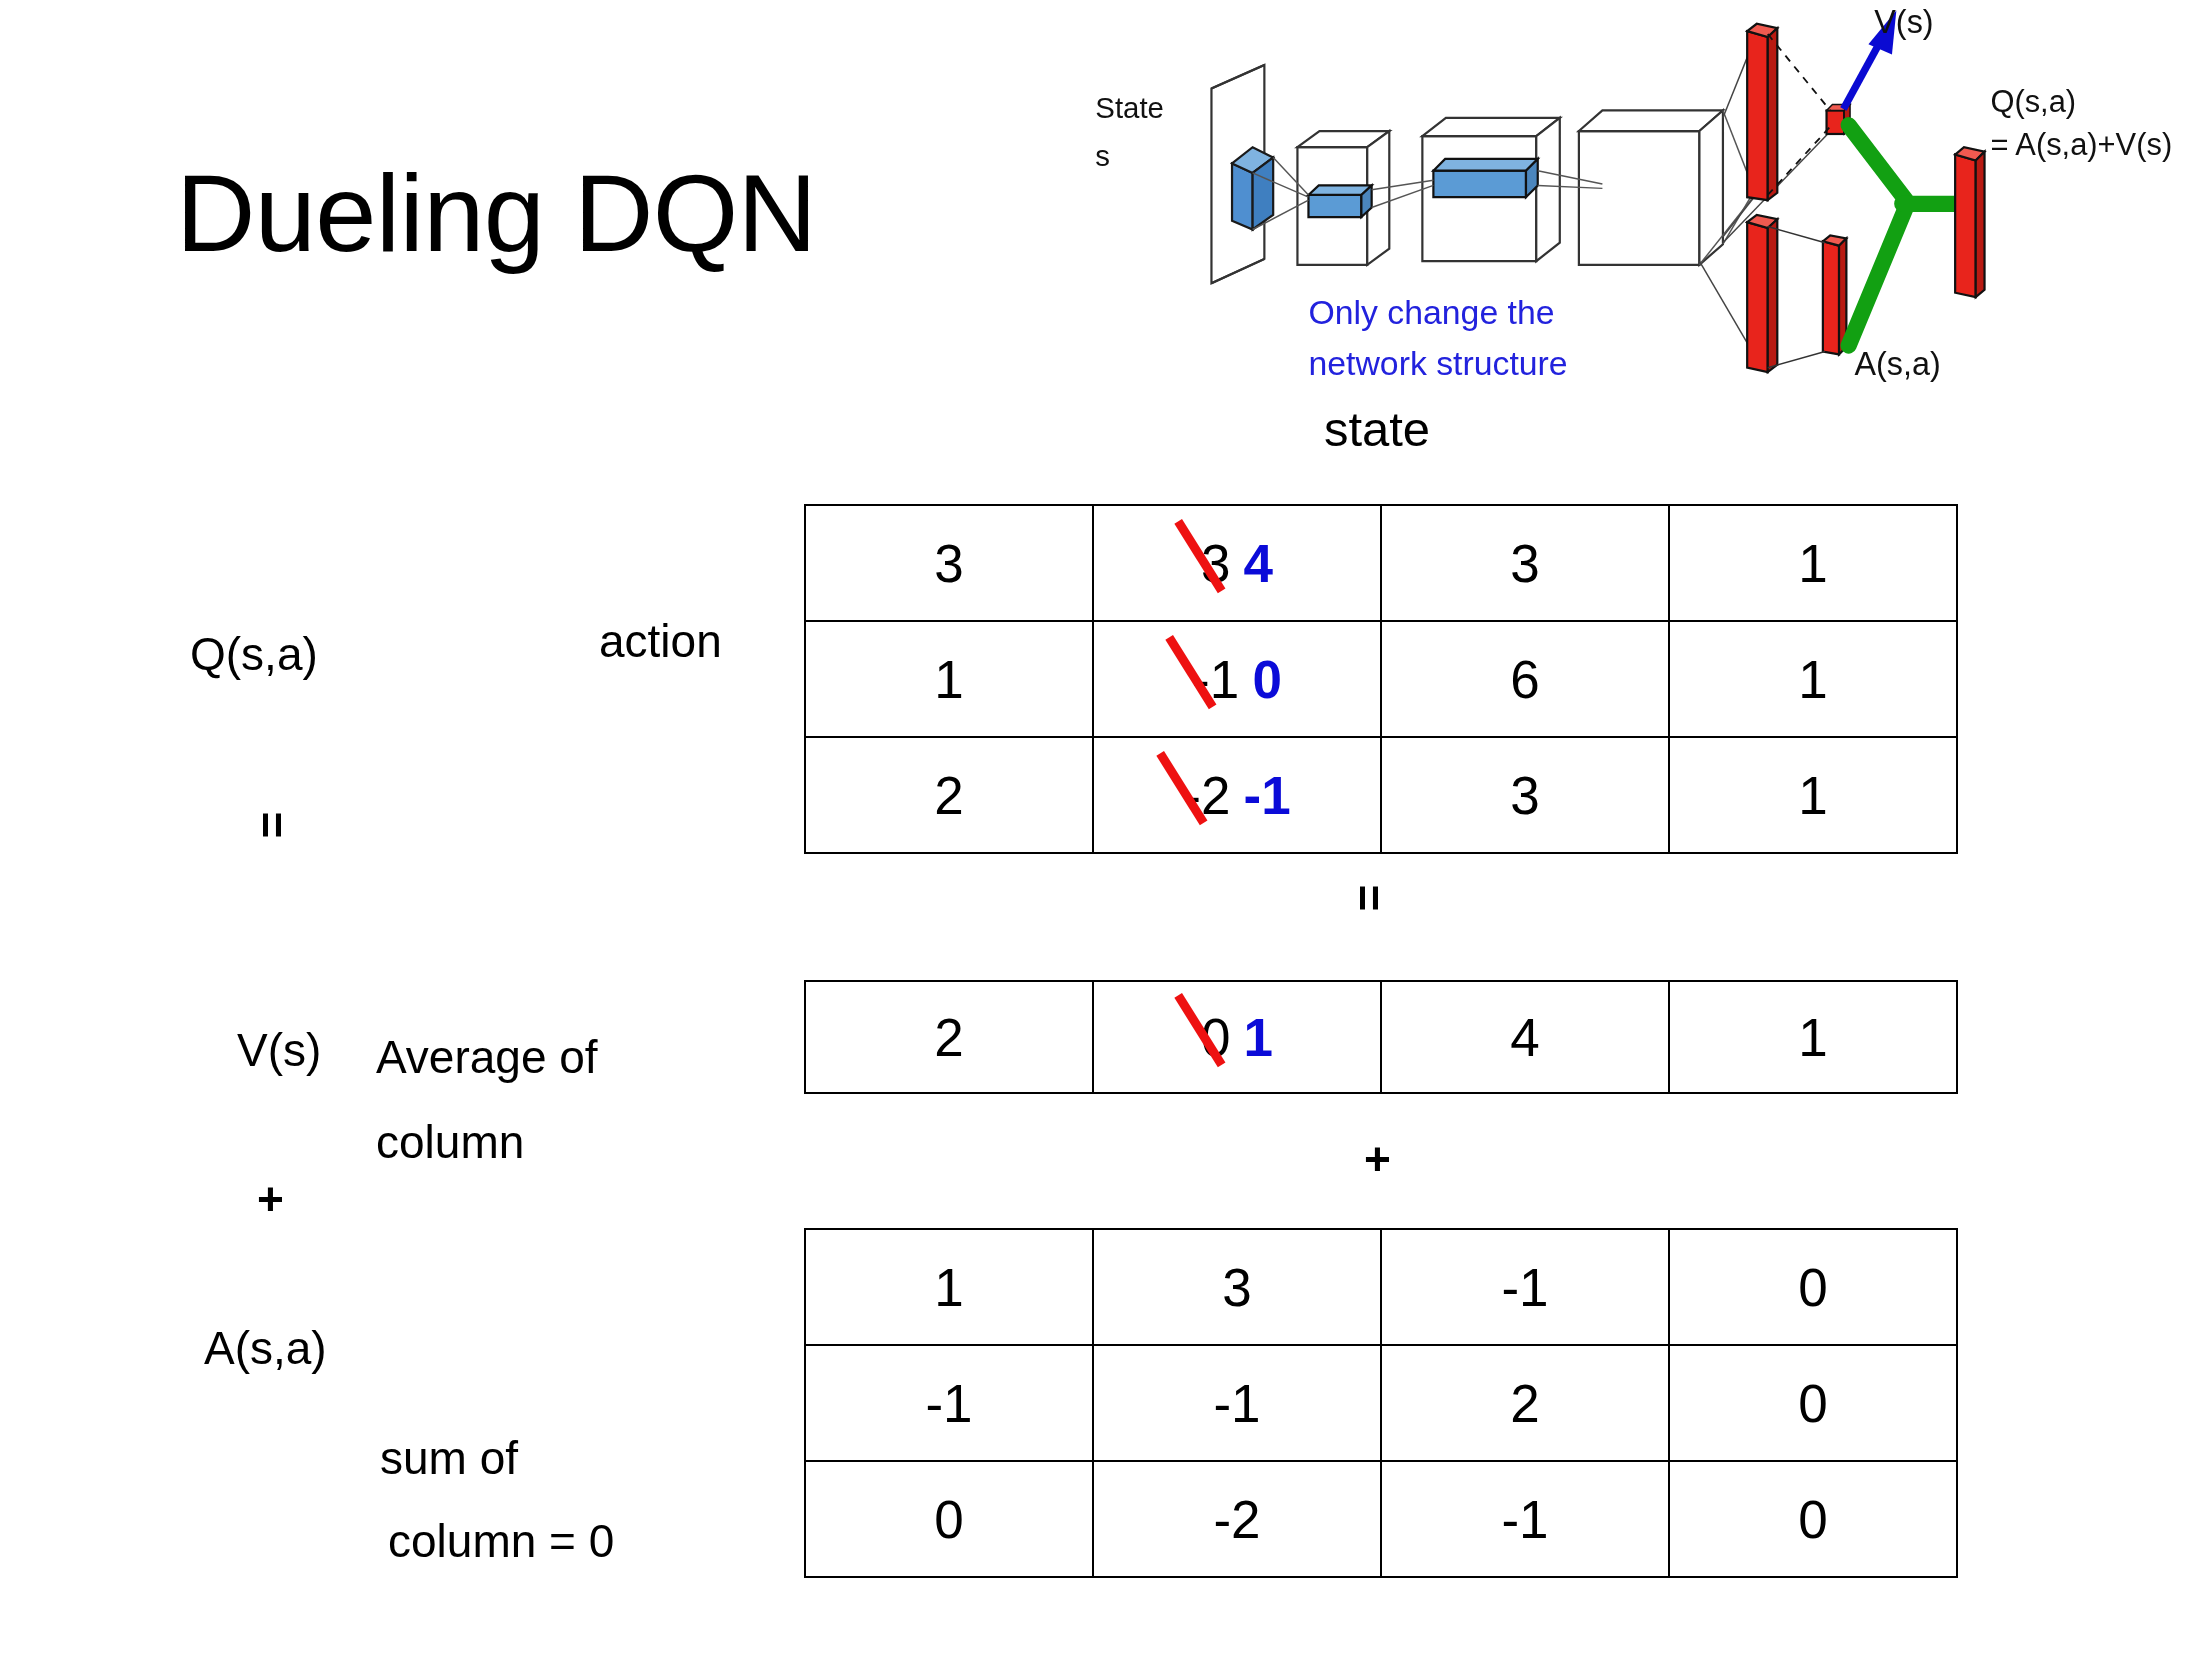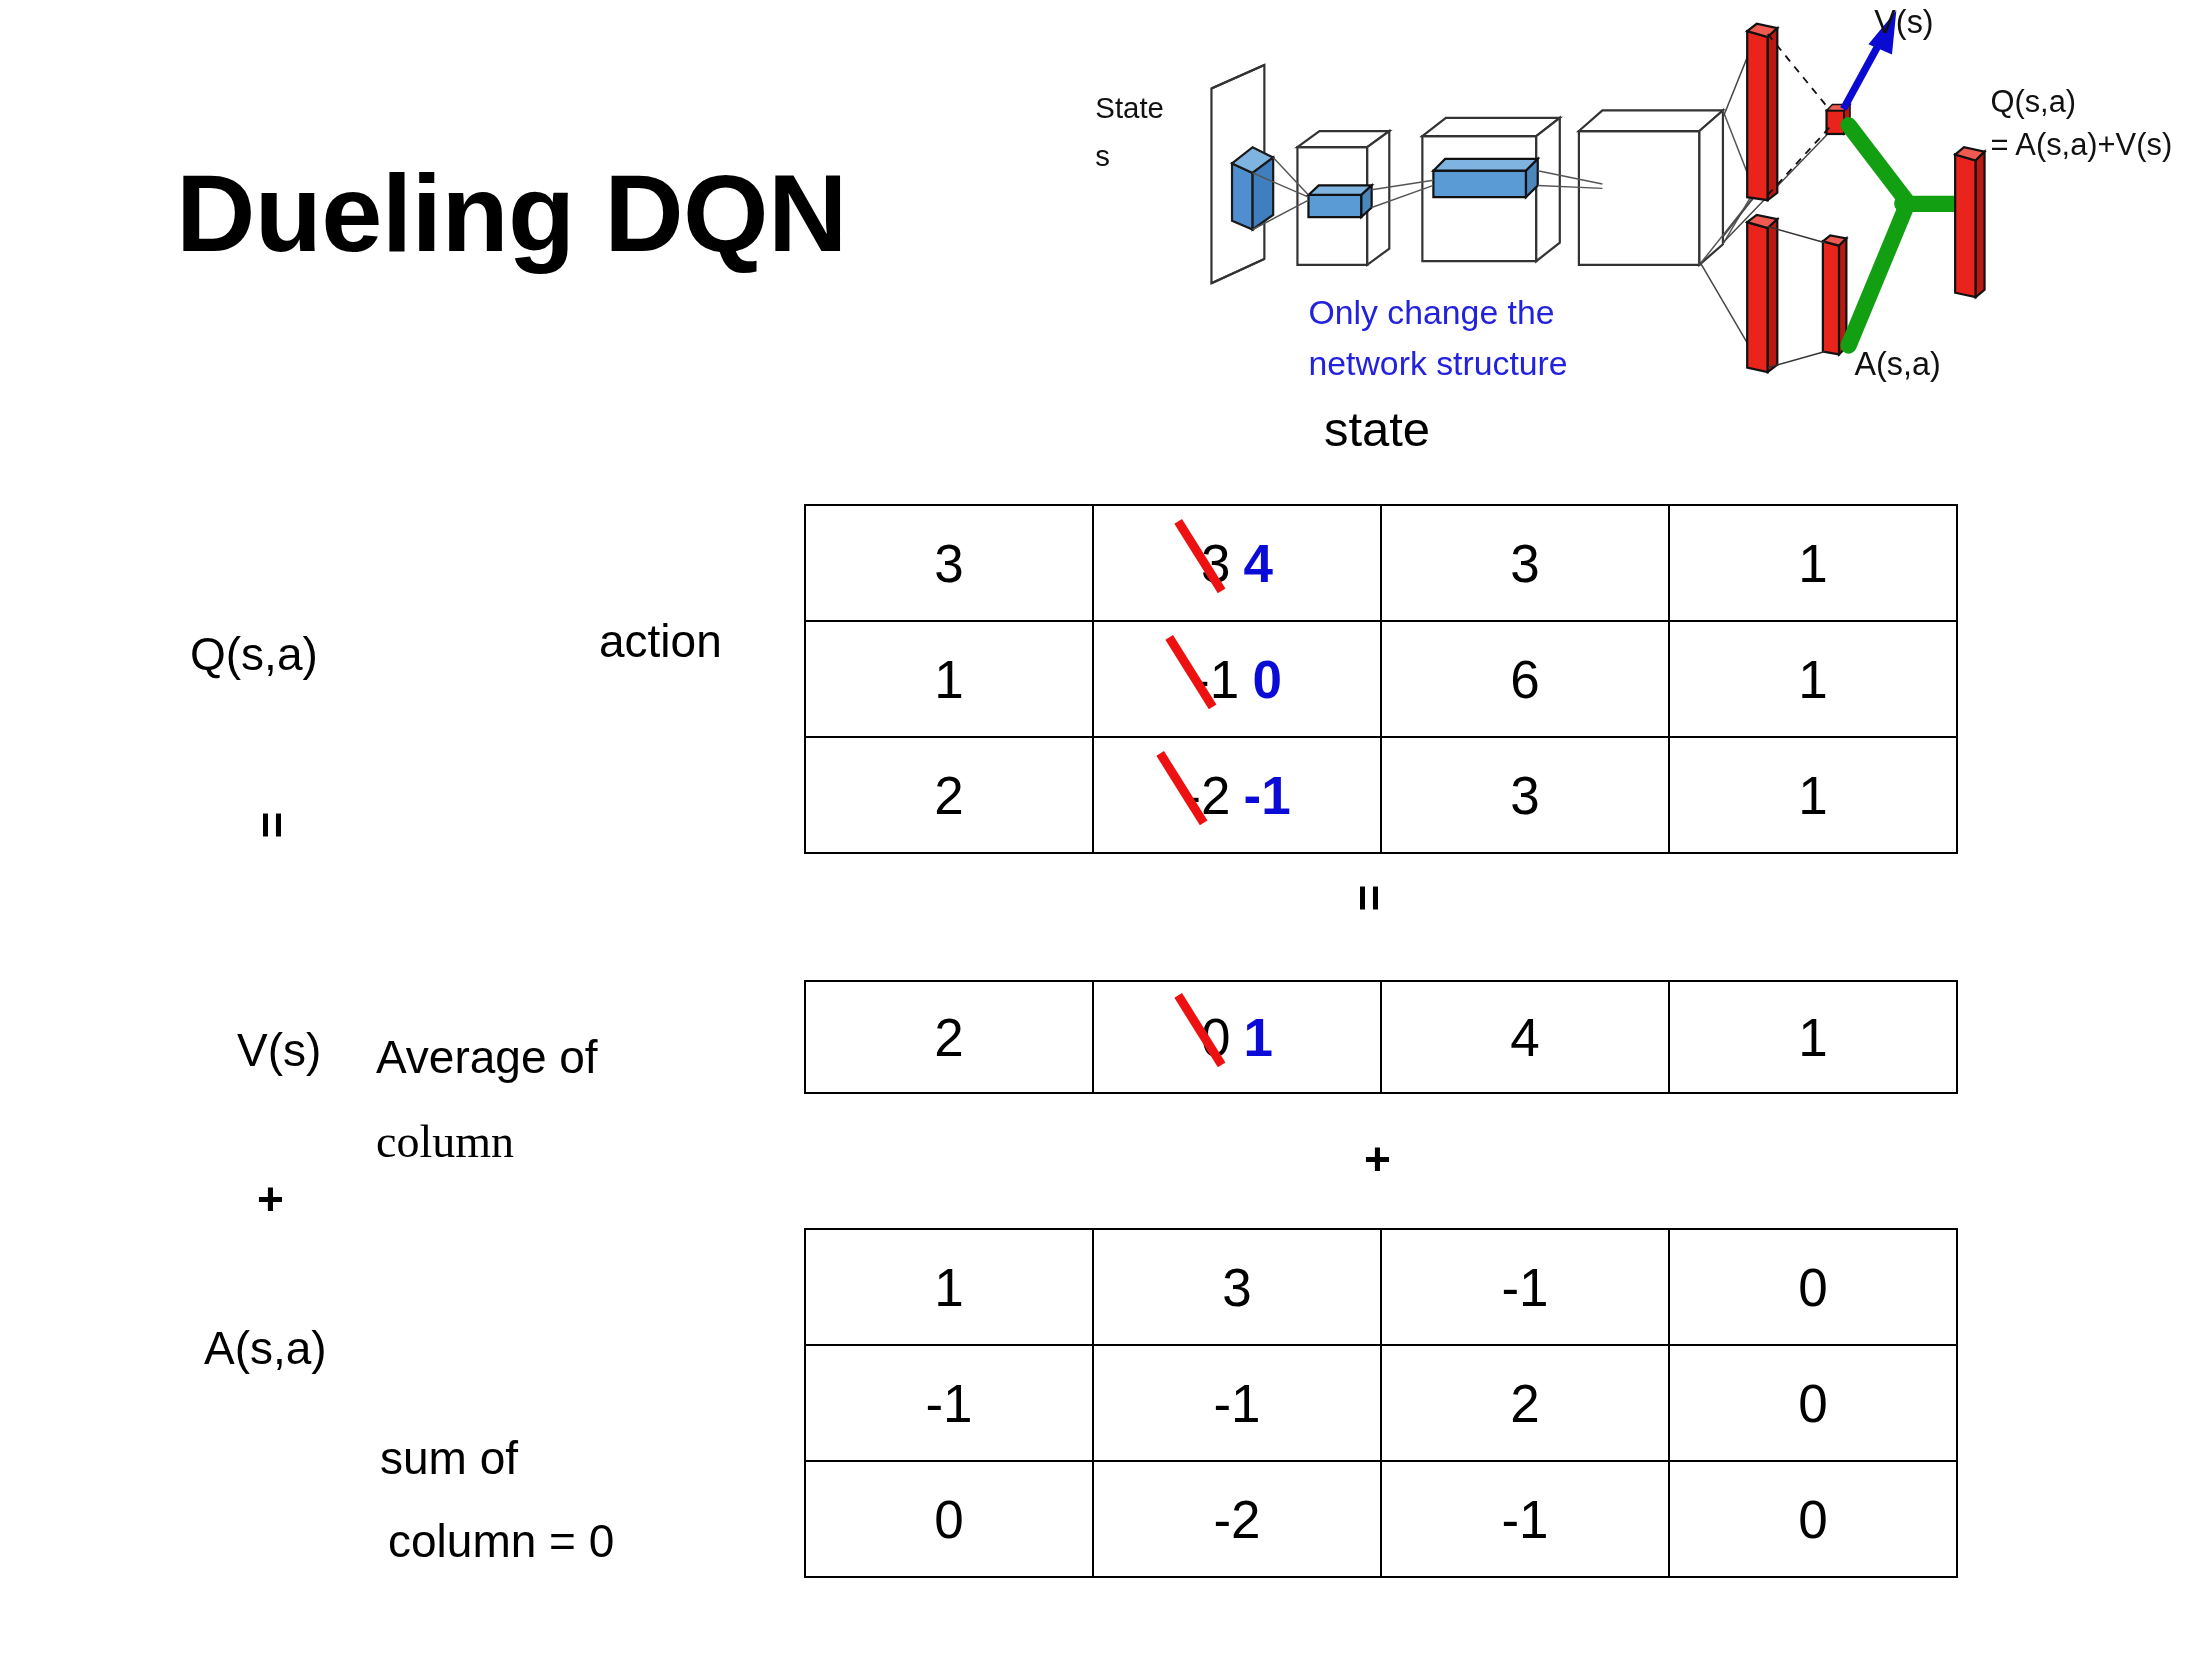--- a/index.html
+++ b/index.html
@@ -9,21 +9,21 @@
     font-family:"Liberation Sans", sans-serif;
     position:relative;
     overflow:hidden;
   }
   .abs{position:absolute;}
 
   
   #slide-title{
     left:176px; top:158px;
     font-size:110px;
-    font-weight:700;
+    font-weight:400;
     color:#000000;
     letter-spacing:-0.7px;
     white-space:nowrap;
     line-height:1;
   }
 
   
   #network-diagram{ left:1088px; top:0px; width:1117px; height:412px; }
   #network-diagram svg{ display:block; }
   .diag-label{ font-family:"Liberation Sans", sans-serif; fill:#111; }
@@ -209,21 +209,21 @@
 <div class="abs" id="state-label">state</div>
 <div class="abs lbl" style="left:599px; top:616px;">action</div>
 
 <div class="abs lbl" style="left:190px; top:629px;">Q(s,a)</div>
 <div class="abs" style="left:259px; top:798px;">
   <span class="eq-rot">=</span>
 </div>
 
 <div class="abs lbl" style="left:237px; top:1025px;">V(s)</div>
 <div class="abs lbl-blue" style="left:376px; top:1029px;">Average of</div>
-<div class="abs lbl-blue" style="left:376px; top:1114px;font-family:Liberation Serif, serif;">column</div>
+<div class="abs lbl-blue" style="left:376px; top:1114px;">column</div>
 
 <div class="abs" style="left:257px; top:1172px;">
   <span class="plus-sign">+</span>
 </div>
 
 <div class="abs lbl" style="left:204px; top:1323px;">A(s,a)</div>
 <div class="abs lbl-blue" style="left:380px; top:1430px;">sum of</div>
 <div class="abs lbl-blue" style="left:388px; top:1513px;">column = 0</div>
 
 <div class="abs" style="left:1356px; top:871px;">

